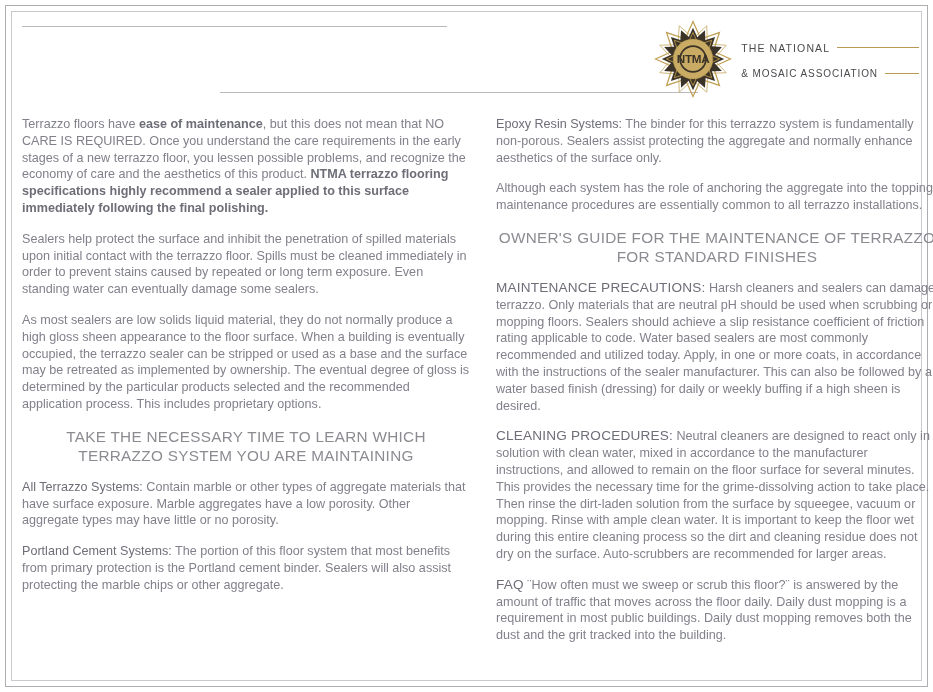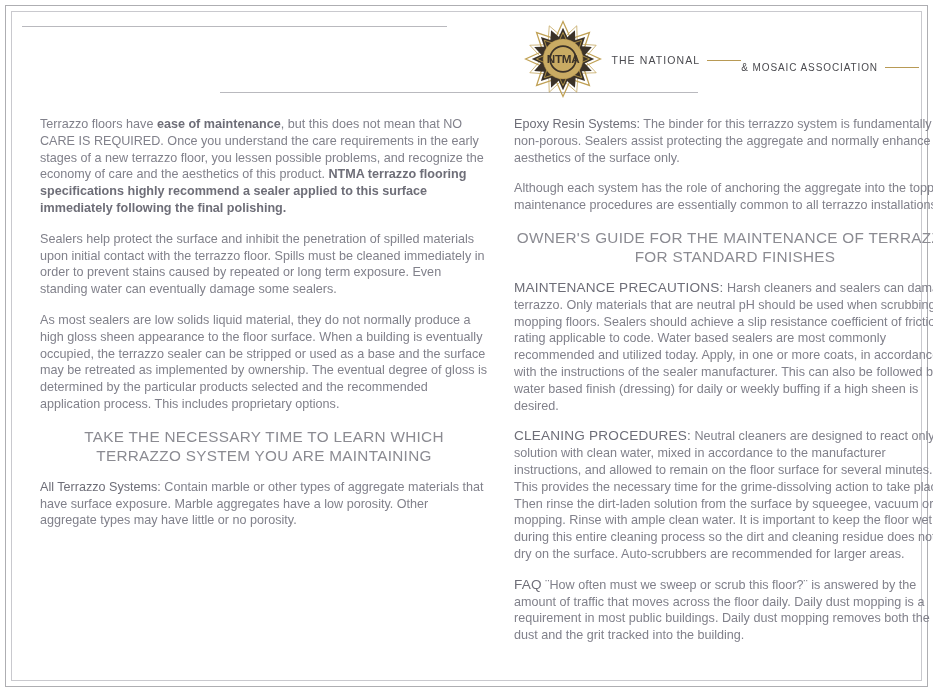--- a/index.html
+++ b/index.html
@@ -82,21 +82,21 @@
     align-items: center;
     gap: 9px;
   }
   .logo-mark {
     width: 78px;
     height: 78px;
     flex: 0 0 auto;
   }
   .logo-words {
     display: flex;
-    flex-direction: row;
+    flex-direction: column;
     justify-content: center;
     padding-top: 2px;
   }
   .logo-line1 {
     display: flex;
     align-items: center;
     gap: 7px;
   }
   .logo-line1 span {
     font-size: 10.5px;
@@ -134,21 +134,20 @@
 
   
   .columns {
     position: absolute;
     top: 104px;
     left: 10px;
     right: 8px;
     bottom: 4px;
     display: flex;
     gap: 26px;
-    margin-left: 18px;
   }
   .col {
     width: 448px;
     flex: 0 0 auto;
   }
   .col-right { width: 442px; }
 
   p.body {
     margin: 0 0 14px 0;
     font-size: 12.6px;
@@ -239,20 +238,21 @@
 
         <p class="body">Sealers help protect the surface and inhibit the penetration of spilled materials upon initial contact with the terrazzo floor.  Spills must be cleaned immediately in order to prevent stains caused by repeated or long term exposure.  Even standing water can eventually damage some sealers.</p>
 
         <p class="body">As most sealers are low solids liquid material, they do not normally produce a high gloss sheen appearance to the floor surface.  When a building is eventually occupied, the terrazzo sealer can be stripped or used as a base and the surface may be retreated as implemented by ownership.  The eventual degree of gloss is determined by the particular products selected and the recommended application process.  This includes proprietary options.</p>
 
         <h2 class="section">TAKE THE NECESSARY TIME TO LEARN WHICH TERRAZZO SYSTEM YOU ARE MAINTAINING</h2>
 
 
         <p class="body"><span class="lead">All Terrazzo Systems:</span><span> Contain marble or other types of aggregate materials that have surface exposure.  Marble aggregates have a low porosity.  Other aggregate types may have little or no porosity.</span></p>
 
+        <p class="body"><span class="lead">Portland Cement Systems:</span><span>  The portion of this floor system that most benefits from primary protection is the Portland cement binder.  Sealers will also assist protecting the marble chips or other aggregate.</span></p>
 
       </div>
 
       <div class="col col-right">
 
         <p class="body"><span class="lead">Epoxy Resin Systems:</span><span> The binder for this terrazzo system is fundamentally non-porous.  Sealers assist protecting the aggregate and normally enhance aesthetics of the surface only.</span></p>
 
         <p class="body">Although each system has the role of anchoring the aggregate into the topping, maintenance procedures are essentially common to all terrazzo installations.</p>
 
         <h2 class="section">OWNER'S GUIDE FOR THE MAINTENANCE OF TERRAZZO FOR STANDARD FINISHES</h2>

